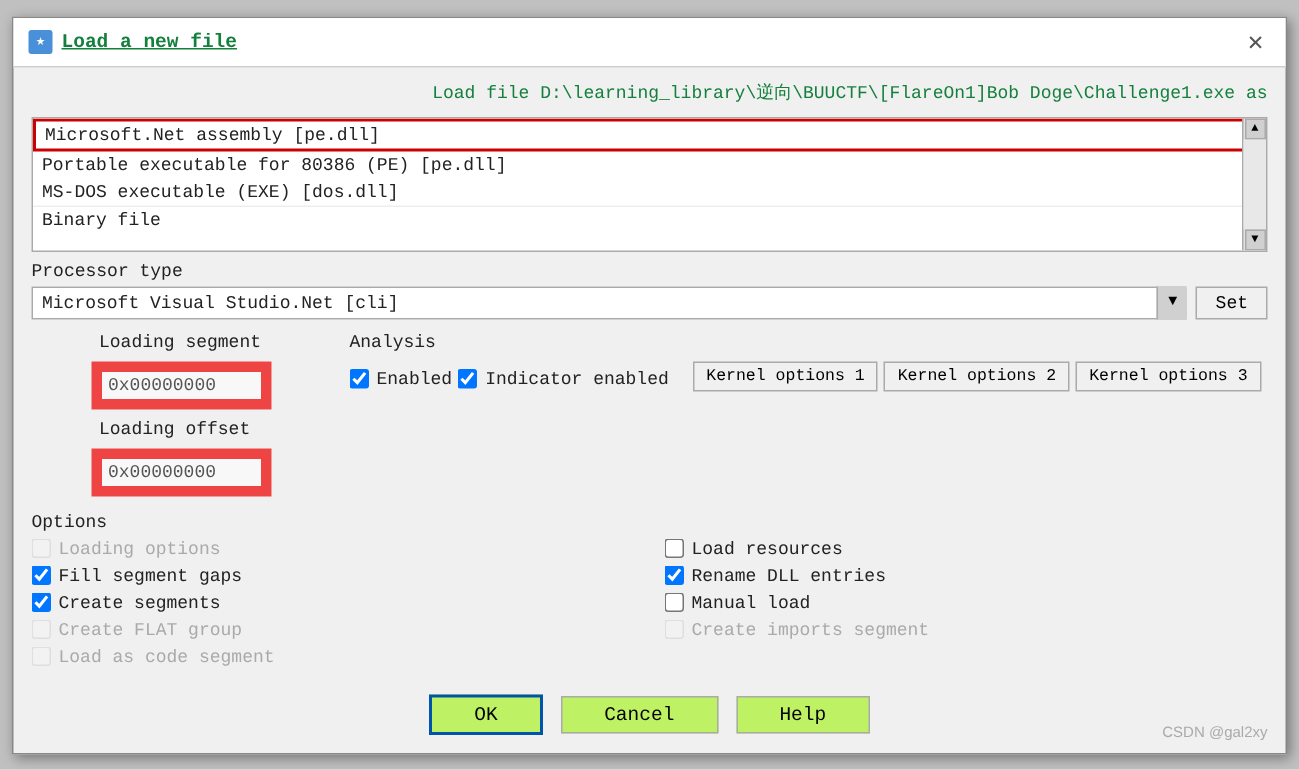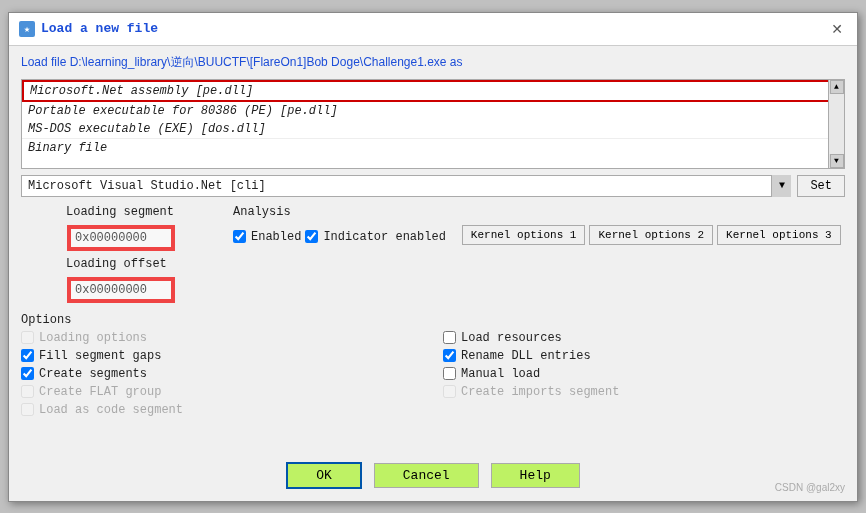--- a/index.html
+++ b/index.html
@@ -39,51 +39,52 @@
     .title-icon {
       width: 16px; height: 16px;
       background: #4a90d9;
       border-radius: 2px;
       display: flex; align-items: center; justify-content: center;
       color: white; font-size: 10px; font-weight: bold;
     }
     .title-text {
       font-weight: bold;
       font-size: 13px;
-      color: #1d4ed8;
+      color: #15803d;
+      text-decoration: underline;
     }
     .close-btn {
       width: 20px; height: 20px;
       background: none;
       border: none;
       cursor: pointer;
       font-size: 14px;
       color: #555;
       display: flex; align-items: center; justify-content: center;
     }
     .dialog-body {
       padding: 8px 12px;
       flex: 1;
       display: flex;
       flex-direction: column;
       gap: 6px;
     }
     .file-path-label {
       font-size: 12px;
-      color: #1d4ed8;
+      color: #15803d;
       margin-bottom: 2px;
-      font-family: Liberation Sans, sans-serif;
+      font-family: Liberation Mono, monospace;
+      text-align: right;
     }
     .file-list-container {
       border: 1px solid #aaa;
       background: #fff;
       position: relative;
       height: 90px;
       overflow: hidden;
-      font-style: italic;
     }
     .file-list {
       width: 100%;
       height: 100%;
       overflow-y: auto;
     }
     .file-list-item {
       padding: 2px 6px;
       cursor: pointer;
       font-size: 12px;
@@ -185,23 +186,23 @@
       gap: 6px;
       flex-direction: column;
     }
     .field-label {
       font-size: 12px;
       color: #222;
       min-width: 110px;
       font-family: 'Courier New', Courier, monospace;
     }
     .field-input {
-      width: 108px;
+      width: 120px;
       padding: 2px 4px;
-      border: 4px solid #ef4444;
+      border: 7px solid #ef4444;
       background: #f8f8f8;
       font-family: 'Courier New', Courier, monospace;
       font-size: 12px;
       color: #555;
     }
     .analysis-group {
       border: none;
       display: flex;
       flex-direction: column;
       gap: 4px;
@@ -331,20 +332,21 @@
         <div class="file-list-item binary-file-item">Binary file</div>
       </div>
       <div class="scrollbar-stub">
         <div class="scrollbar-arrow">▲</div>
         <div class="scrollbar-track"></div>
         <div class="scrollbar-arrow">▼</div>
       </div>
     </div>
 
     <div class="processor-section">
+      <div class="section-label">Processor type</div>
       <div class="processor-row">
         <div class="processor-select-container">
           <select class="processor-select">
             <option>Microsoft Visual Studio.Net [cli]</option>
           </select>
           <div class="select-arrow">▼</div>
         </div>
         <button class="set-btn">Set</button>
       </div>
     </div>

